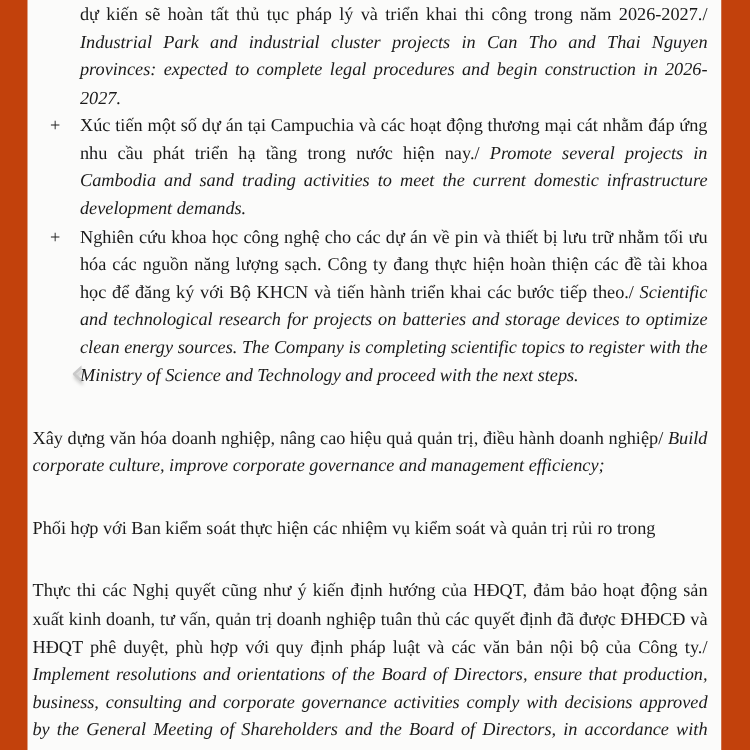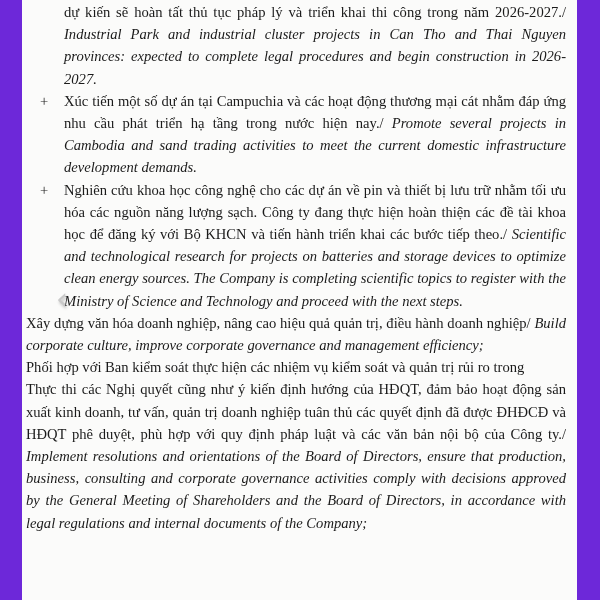--- a/index.html
+++ b/index.html
@@ -7,21 +7,21 @@
       padding: 0;
       width: 600px;
       height: 600px;
       background: #000;
       overflow: hidden;
     }
     .viewer {
       position: relative;
       width: 600px;
       height: 600px;
-      background: #6d28d9;
+      background: #c2410c;
     }
     .page {
       position: absolute;
       left: 22px;
       top: 0;
       width: 555px;
       height: 600px;
       background: #fbfbfa;
       overflow: hidden;
       font-family: "Liberation Serif", "DejaVu Serif", serif;
@@ -40,20 +40,21 @@
       padding-left: 38px;
       text-align: justify;
     }
     .bullet .plus {
       position: absolute;
       left: 14px;
       top: 0;
     }
     .para {
       text-align: justify;
+      margin-top: 28px;
     }
     .en { font-style: italic; }
     .nav-arrow {
       position: absolute;
       top: 284px;
       width: 14px;
       height: 30px;
       color: #c9c9c9;
       font-family: "DejaVu Sans", sans-serif;
       font-size: 30px;

